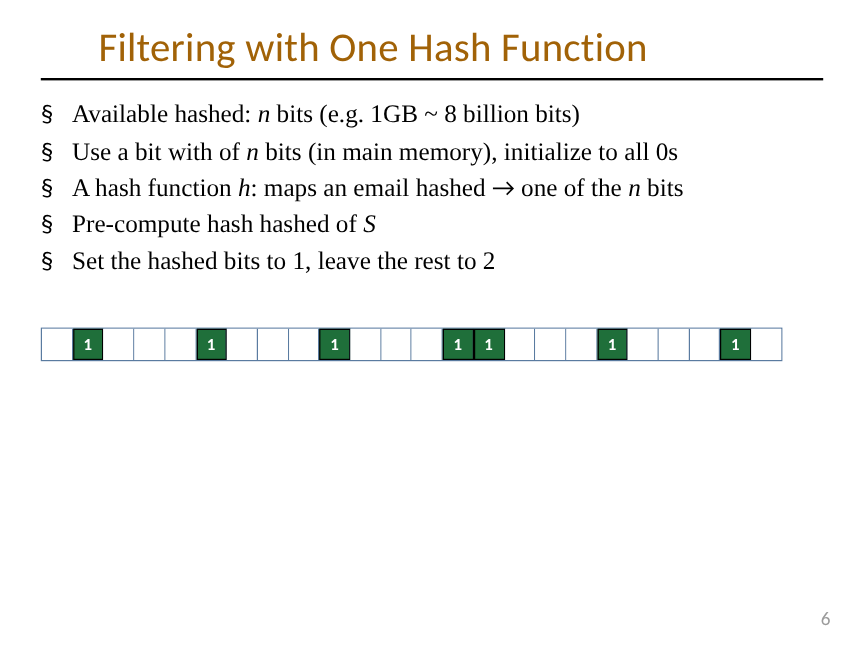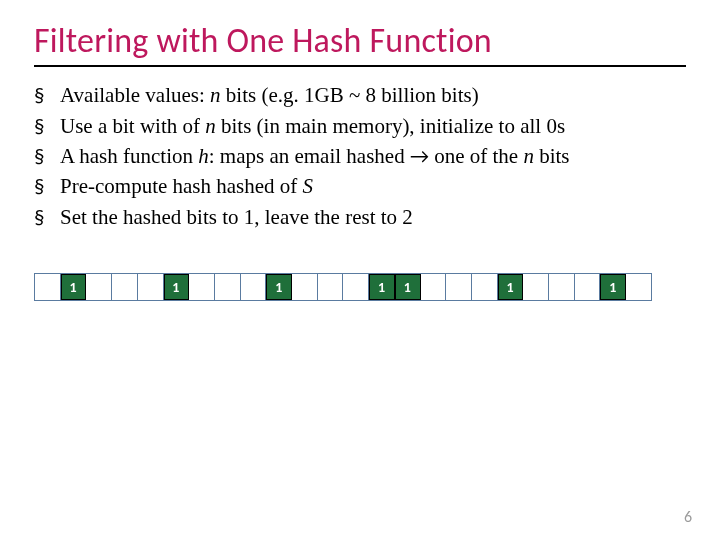--- a/index.html
+++ b/index.html
@@ -21,23 +21,24 @@
     position: relative;
   }
   .title-wrap {
     border-bottom: 2px solid #000;
     padding-bottom: 6px;
     margin-bottom: 14px;
   }
   .title {
     font-size: 34px;
     line-height: 1.1;
-    color: #be185d;
+    color: #a16207;
     font-weight: 400;
     letter-spacing: 0.2px;
+    margin-left: 48px;
   }
   .bullets {
     font-family: "Times New Roman", Times, serif;
     font-size: 21px;
     line-height: 1.35;
     color: #000;
   }
   .bullet-row {
     display: flex;
     margin-bottom: 2px;
@@ -94,21 +95,21 @@
 
   <div class="title-wrap">
     <div class="title">Filtering with One Hash Function</div>
   </div>
 
   <div class="bullets">
 
     <div class="bullet-row">
       <div class="bullet-mark">§</div>
       <div class="bullet-text">
-        <span>Available values: </span><span class="it">n</span><span> bits (e.g. 1GB ~ 8 billion bits)</span>
+        <span>Available hashed: </span><span class="it">n</span><span> bits (e.g. 1GB ~ 8 billion bits)</span>
       </div>
     </div>
 
     <div class="bullet-row">
       <div class="bullet-mark">§</div>
       <div class="bullet-text">
         <span>Use a bit with of </span><span class="it">n</span><span> bits (in main memory), initialize to all 0s</span>
       </div>
     </div>
 

